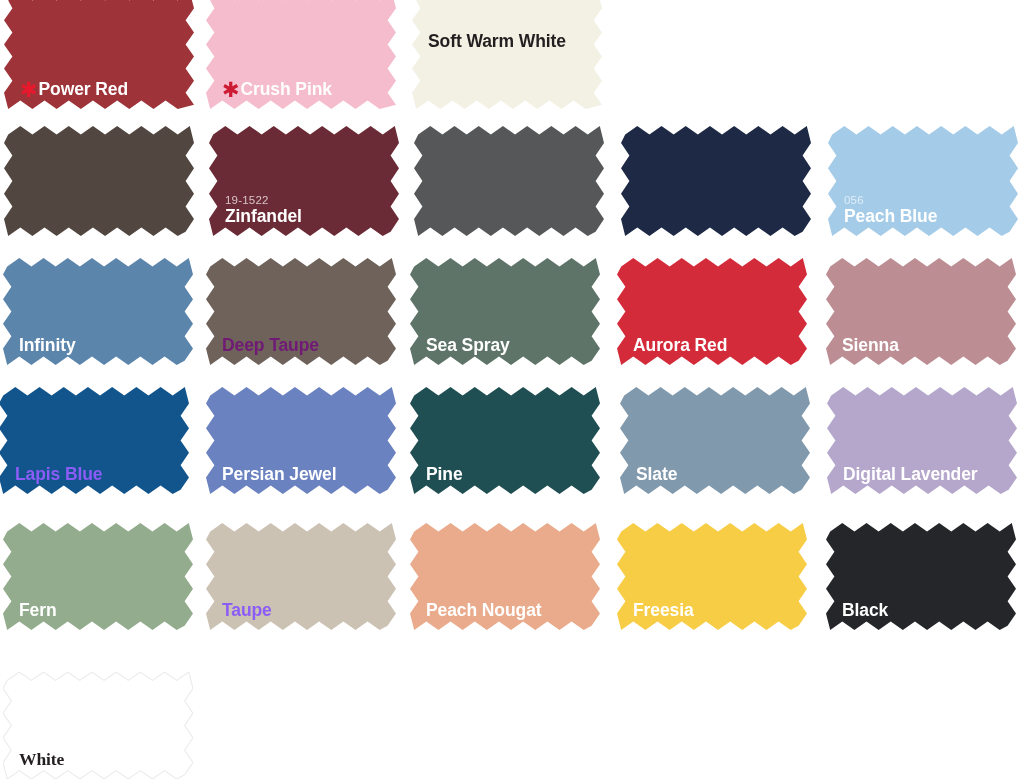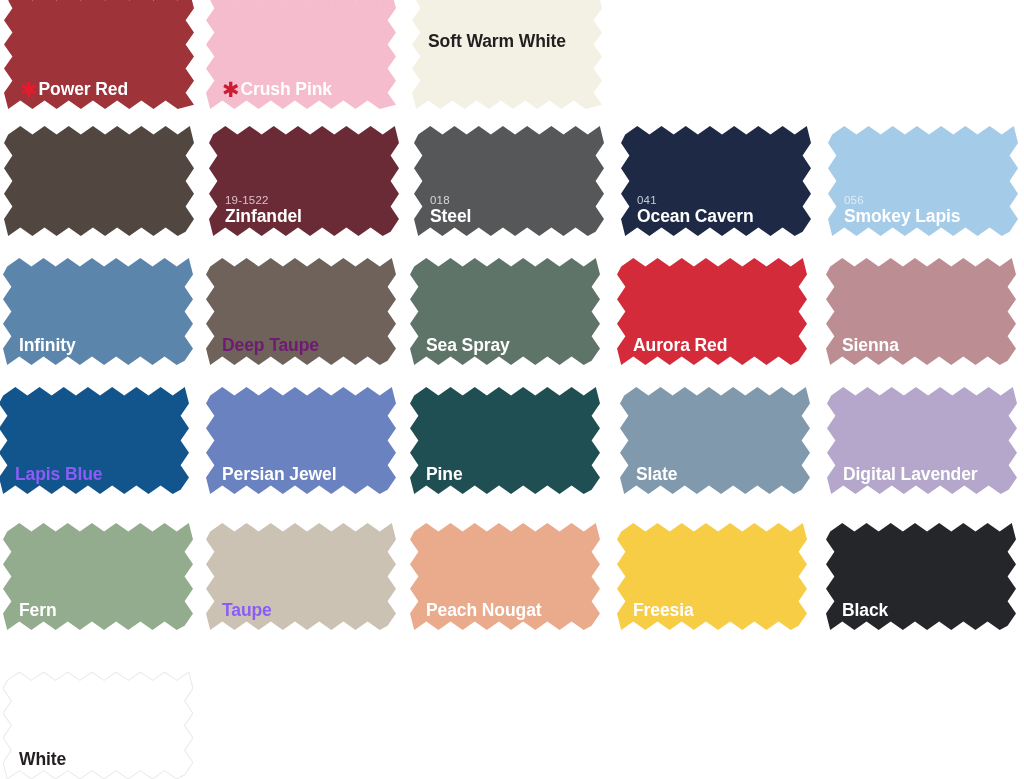--- a/index.html
+++ b/index.html
@@ -129,45 +129,37 @@
         <span class="code" style="color: rgb(216, 196, 200);">19-1522</span>
         <span class="name" style="color: rgb(255, 255, 255);">Zinfandel</span>
       </div>
     </div>
     <div class="swatch" style="left: 414px; top: 126px; width: 190px; height: 110px;">
       <div class="fabric">
         <svg viewBox="0 0 190 110" preserveAspectRatio="none" xmlns="http://www.w3.org/2000/svg">
           <path d="M4.20,8.40 L16.31,0.00 L28.41,8.40 L40.52,0.00 L52.63,8.40 L64.73,0.00 L76.84,8.40 L88.95,0.00 L101.05,8.40 L113.16,0.00 L125.27,8.40 L137.37,0.00 L149.48,8.40 L161.59,0.00 L173.69,8.40 L185.80,0.00 L190.00,16.90 L181.60,29.60 L190.00,42.30 L181.60,55.00 L190.00,67.70 L181.60,80.40 L190.00,93.10 L181.60,105.80 L173.69,110.00 L161.59,101.60 L149.48,110.00 L137.37,101.60 L125.27,110.00 L113.16,101.60 L101.05,110.00 L88.95,101.60 L76.84,110.00 L64.73,101.60 L52.63,110.00 L40.52,101.60 L28.41,110.00 L16.31,101.60 L4.20,110.00 L0.00,93.10 L8.40,80.40 L0.00,67.70 L8.40,55.00 L0.00,42.30 L8.40,29.60 L0.00,16.90 Z" fill="#565758"></path>
         </svg>
       </div>
-      <div class="labels">
-        <span class="code" style="color: rgb(213, 214, 215);">018</span>
-        <span class="name" style="color: rgb(255, 255, 255);">Steel</span>
-      </div>
     </div>
     <div class="swatch" style="left: 621px; top: 126px; width: 190px; height: 110px;">
       <div class="fabric">
         <svg viewBox="0 0 190 110" preserveAspectRatio="none" xmlns="http://www.w3.org/2000/svg">
           <path d="M4.20,8.40 L16.31,0.00 L28.41,8.40 L40.52,0.00 L52.63,8.40 L64.73,0.00 L76.84,8.40 L88.95,0.00 L101.05,8.40 L113.16,0.00 L125.27,8.40 L137.37,0.00 L149.48,8.40 L161.59,0.00 L173.69,8.40 L185.80,0.00 L190.00,16.90 L181.60,29.60 L190.00,42.30 L181.60,55.00 L190.00,67.70 L181.60,80.40 L190.00,93.10 L181.60,105.80 L173.69,110.00 L161.59,101.60 L149.48,110.00 L137.37,101.60 L125.27,110.00 L113.16,101.60 L101.05,110.00 L88.95,101.60 L76.84,110.00 L64.73,101.60 L52.63,110.00 L40.52,101.60 L28.41,110.00 L16.31,101.60 L4.20,110.00 L0.00,93.10 L8.40,80.40 L0.00,67.70 L8.40,55.00 L0.00,42.30 L8.40,29.60 L0.00,16.90 Z" fill="#1E2A45"></path>
         </svg>
       </div>
-      <div class="labels">
-        <span class="code" style="color: rgb(197, 202, 213);">041</span>
-        <span class="name" style="color: rgb(255, 255, 255);">Ocean Cavern</span>
-      </div>
     </div>
     <div class="swatch" style="left: 828px; top: 126px; width: 190px; height: 110px;">
       <div class="fabric">
         <svg viewBox="0 0 190 110" preserveAspectRatio="none" xmlns="http://www.w3.org/2000/svg">
           <path d="M4.20,8.40 L16.31,0.00 L28.41,8.40 L40.52,0.00 L52.63,8.40 L64.73,0.00 L76.84,8.40 L88.95,0.00 L101.05,8.40 L113.16,0.00 L125.27,8.40 L137.37,0.00 L149.48,8.40 L161.59,0.00 L173.69,8.40 L185.80,0.00 L190.00,16.90 L181.60,29.60 L190.00,42.30 L181.60,55.00 L190.00,67.70 L181.60,80.40 L190.00,93.10 L181.60,105.80 L173.69,110.00 L161.59,101.60 L149.48,110.00 L137.37,101.60 L125.27,110.00 L113.16,101.60 L101.05,110.00 L88.95,101.60 L76.84,110.00 L64.73,101.60 L52.63,110.00 L40.52,101.60 L28.41,110.00 L16.31,101.60 L4.20,110.00 L0.00,93.10 L8.40,80.40 L0.00,67.70 L8.40,55.00 L0.00,42.30 L8.40,29.60 L0.00,16.90 Z" fill="#A4CBE8"></path>
         </svg>
       </div>
       <div class="labels">
         <span class="code" style="color: rgb(224, 237, 247);">056</span>
-        <span class="name" style="color: rgb(255, 255, 255);">Smokey Lapis</span>
+        <span class="name" style="color: rgb(255, 255, 255);">Peach Blue</span>
       </div>
     </div>
     <div class="swatch" style="left: 3px; top: 258px; width: 190px; height: 107px;">
       <div class="fabric">
         <svg viewBox="0 0 190 107" preserveAspectRatio="none" xmlns="http://www.w3.org/2000/svg">
           <path d="M4.20,8.40 L16.31,0.00 L28.41,8.40 L40.52,0.00 L52.63,8.40 L64.73,0.00 L76.84,8.40 L88.95,0.00 L101.05,8.40 L113.16,0.00 L125.27,8.40 L137.37,0.00 L149.48,8.40 L161.59,0.00 L173.69,8.40 L185.80,0.00 L190.00,16.52 L181.60,28.85 L190.00,41.17 L181.60,53.50 L190.00,65.83 L181.60,78.15 L190.00,90.47 L181.60,102.80 L173.69,107.00 L161.59,98.60 L149.48,107.00 L137.37,98.60 L125.27,107.00 L113.16,98.60 L101.05,107.00 L88.95,98.60 L76.84,107.00 L64.73,98.60 L52.63,107.00 L40.52,98.60 L28.41,107.00 L16.31,98.60 L4.20,107.00 L0.00,90.47 L8.40,78.15 L0.00,65.83 L8.40,53.50 L0.00,41.17 L8.40,28.85 L0.00,16.53 Z" fill="#5C85AC"></path>
         </svg>
       </div>
       <div class="labels">
         <span class="name" style="color: rgb(255, 255, 255);">Infinity</span>
@@ -313,16 +305,16 @@
         <span class="name" style="color: rgb(255, 255, 255);">Black</span>
       </div>
     </div>
     <div class="swatch" style="left: 3px; top: 672px; width: 190px; height: 107px;">
       <div class="fabric">
         <svg viewBox="0 0 190 107" preserveAspectRatio="none" xmlns="http://www.w3.org/2000/svg">
           <path d="M4.20,8.40 L16.31,0.00 L28.41,8.40 L40.52,0.00 L52.63,8.40 L64.73,0.00 L76.84,8.40 L88.95,0.00 L101.05,8.40 L113.16,0.00 L125.27,8.40 L137.37,0.00 L149.48,8.40 L161.59,0.00 L173.69,8.40 L185.80,0.00 L190.00,16.52 L181.60,28.85 L190.00,41.17 L181.60,53.50 L190.00,65.83 L181.60,78.15 L190.00,90.47 L181.60,102.80 L173.69,107.00 L161.59,98.60 L149.48,107.00 L137.37,98.60 L125.27,107.00 L113.16,98.60 L101.05,107.00 L88.95,98.60 L76.84,107.00 L64.73,98.60 L52.63,107.00 L40.52,98.60 L28.41,107.00 L16.31,98.60 L4.20,107.00 L0.00,90.47 L8.40,78.15 L0.00,65.83 L8.40,53.50 L0.00,41.17 L8.40,28.85 L0.00,16.53 Z" fill="#FFFFFF" stroke="#EBEBEB" stroke-width="1.1"></path>
         </svg>
       </div>
       <div class="labels">
-        <span class="name" style="color: rgb(35, 31, 32);">White</span>
+        <span class="name" style="color: rgb(35, 31, 32); font-family: Liberation Serif, serif;">White</span>
       </div>
     </div>
   </div>
 
 </body></html>

